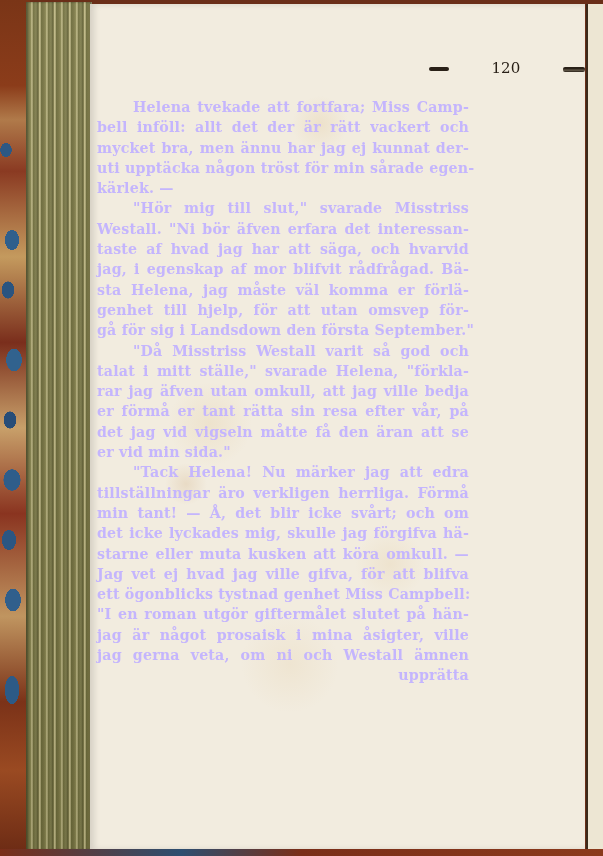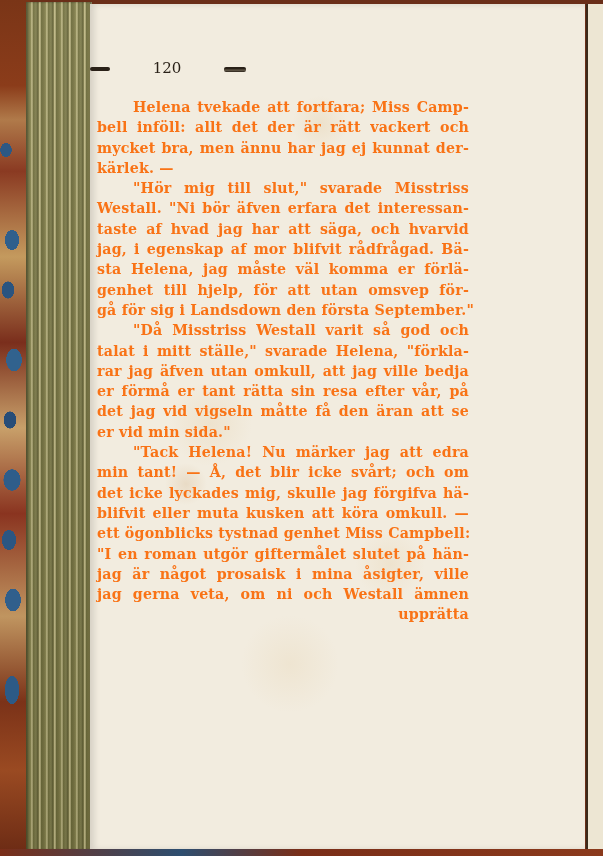--- a/index.html
+++ b/index.html
@@ -48,34 +48,34 @@
   .next-page {
     position: absolute; left: 586px; top: 4px; width: 17px; height: 846px;
     background: #ede6d3;
     border-left: 2px solid #3b2a1a;
   }
   .bottom-edge {
     position: absolute; left: 0; top: 849px; width: 603px; height: 7px;
     background: linear-gradient(90deg, #7a2e18, #2d4e70 30%, #7a2e18 50%, #8b3a1c 100%);
   }
   .header {
-    position: absolute; left: 0; top: 55px; width: 495px; text-align: left;
+    position: absolute; left: 0; top: 55px; width: 495px; text-align: right;
     font-family: "DejaVu Serif", serif; font-size: 15px; color: #2a2118;
     height: 20px;
   }
   .header .page-number { display: inline-block; margin: 0 38px; }
   .ornament {
     display: inline-block; width: 20px; height: 4px; background: #2a2118;
     border-radius: 2px; vertical-align: middle;
   }
   .ornament.right { width: 22px; height: 5px; background: linear-gradient(180deg,#2a2118 40%, #6a6050 60%, #2a2118); }
   .text {
     position: absolute; left: 97px; top: 97px; width: 372px;
     font-family: "DejaVu Serif", serif; font-size: 14.2px; line-height: 20.3px;
-    color: #f97316; font-weight: bold;
+    color: #c4b5fd; font-weight: bold;
     letter-spacing: 0.2px;
   }
   .line {
     display: block; white-space: nowrap; text-align: justify; text-align-last: justify;
     height: 20.3px;
   }
   .line.indent { padding-left: 36px; }
   .line.last { text-align-last: left; }
   .line.right { text-align: left; text-align-last: right; }
 </style>
@@ -90,38 +90,41 @@
     <span class="ornament"></span>
     <span class="page-number">120</span>
     <span class="ornament right"></span>
   </div>
 </div>
 
 <div class="text" id="text">
     <span class="line indent">Helena tvekade att fortfara; Miss Camp-</span>
     <span class="line">bell inföll: allt det der är rätt vackert och</span>
     <span class="line">mycket bra, men ännu har jag ej kunnat der-</span>
+    <span class="line">uti upptäcka någon tröst för min sårade egen-</span>
     <span class="line last">kärlek. —</span>
     <span class="line indent">"Hör mig till slut," svarade Misstriss</span>
     <span class="line">Westall. "Ni bör äfven erfara det interessan-</span>
     <span class="line">taste af hvad jag har att säga, och hvarvid</span>
     <span class="line">jag, i egenskap af mor blifvit rådfrågad. Bä-</span>
     <span class="line">sta Helena, jag måste väl komma er förlä-</span>
     <span class="line">genhet till hjelp, för att utan omsvep för-</span>
     <span class="line">gå för sig i Landsdown den första September."</span>
     <span class="line indent">"Då Misstriss Westall varit så god och</span>
     <span class="line">talat i mitt ställe," svarade Helena, "förkla-</span>
     <span class="line">rar jag äfven utan omkull, att jag ville bedja</span>
     <span class="line">er förmå er tant rätta sin resa efter vår, på</span>
     <span class="line">det jag vid vigseln måtte få den äran att se</span>
     <span class="line last">er vid min sida."</span>
     <span class="line indent">"Tack Helena! Nu märker jag att edra</span>
+    <span class="line">tillställningar äro verkligen herrliga. Förmå</span>
     <span class="line">min tant! — Å, det blir icke svårt; och om</span>
     <span class="line">det icke lyckades mig, skulle jag förgifva hä-</span>
-    <span class="line">blifvit eller muta kusken att köra omkull. —</span>
+    <span class="line">starne eller muta kusken att köra omkull. —</span>
+    <span class="line">Jag vet ej hvad jag ville gifva, för att blifva</span>
     <span class="line">ett ögonblicks tystnad genhet Miss Campbell:</span>
     <span class="line">"I en roman utgör giftermålet slutet på hän-</span>
     <span class="line">jag är något prosaisk i mina åsigter, ville</span>
     <span class="line">jag gerna veta, om ni och Westall ämnen</span>
     <span class="line right">upprätta</span>
   </div>
 
 <div class="next-page"></div>
 <div class="bottom-edge"></div>
 

